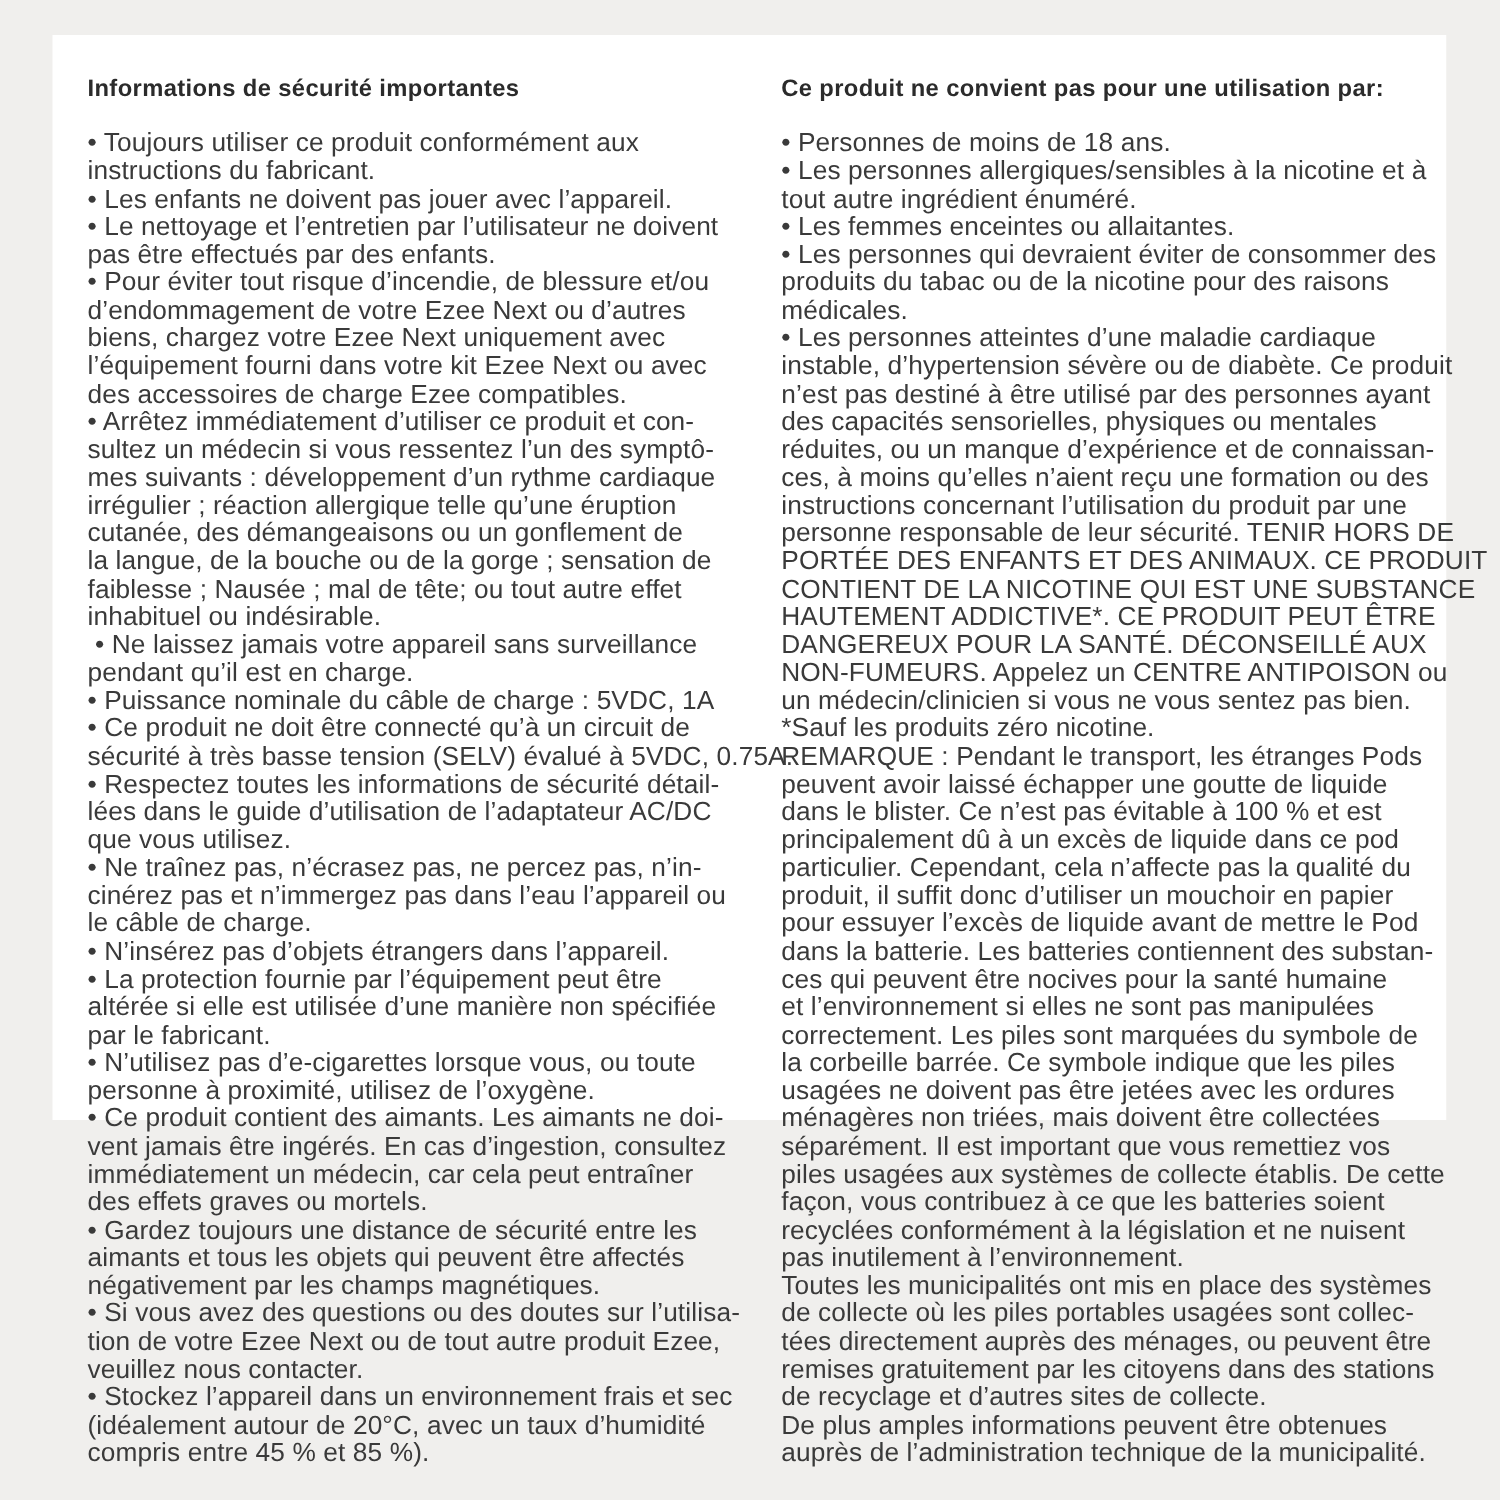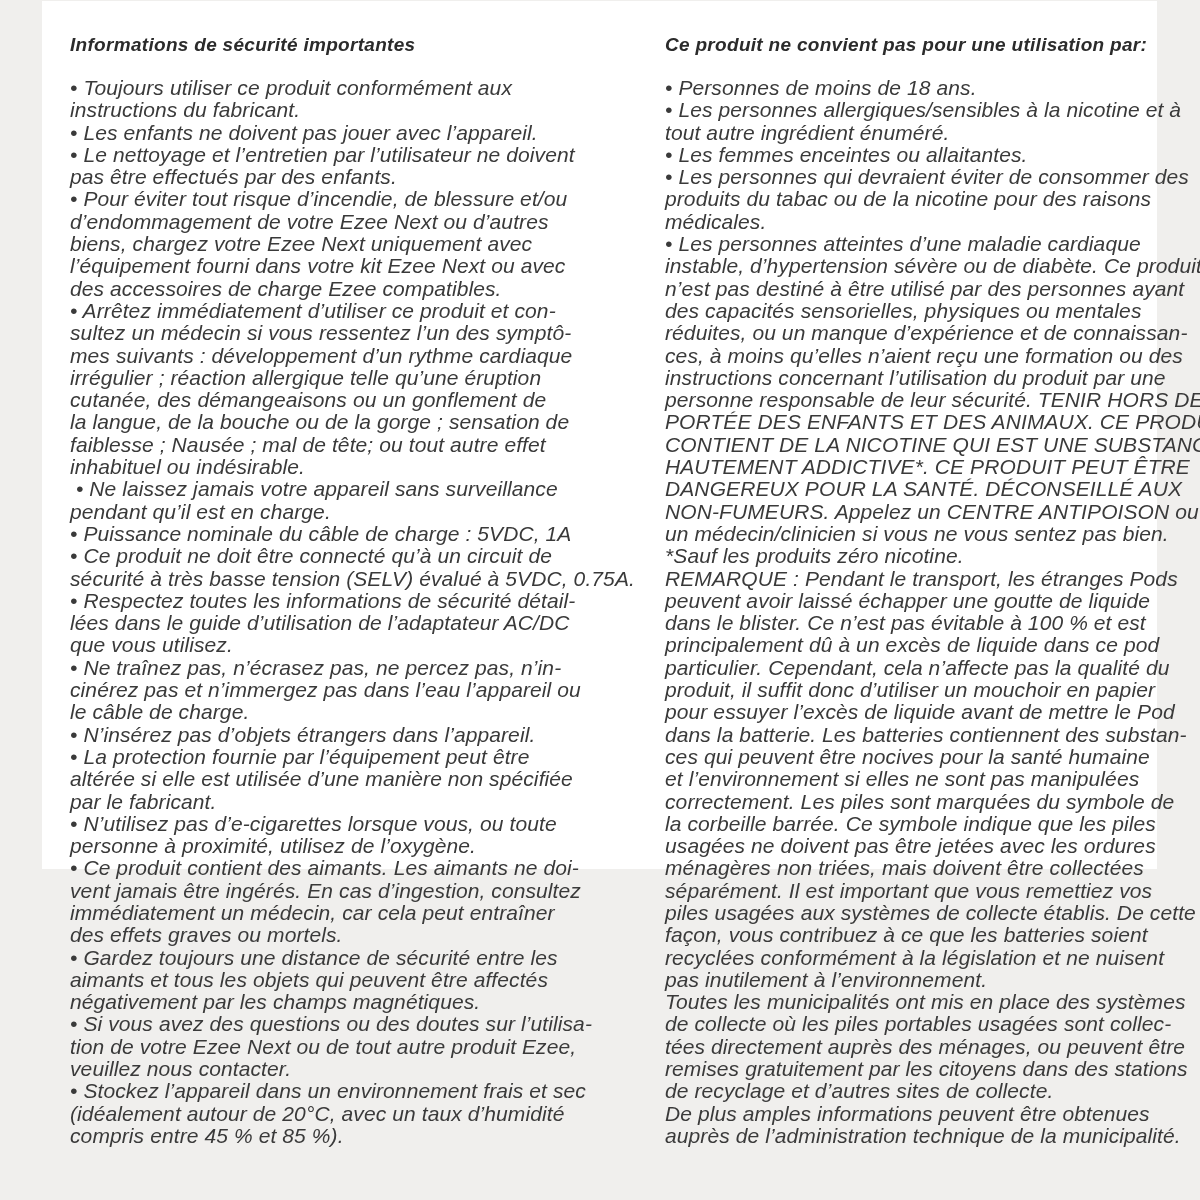--- a/index.html
+++ b/index.html
@@ -11,32 +11,31 @@
   *{margin:0;padding:0;box-sizing:border-box;}
   html,body{width:1200px;height:1200px;}
   body{
     background:var(--bg);
     font-family:"Liberation Sans","DejaVu Sans",sans-serif;
     position:relative;
     overflow:hidden;
   }
   .card{
     position:absolute;
-    left:42px; top:1px;
+    left:42px; top:28px;
     width:1115px; height:868px;
     background:var(--card);
-    font-style:italic;
   }
   .col{
     position:absolute;
     top:32px;
     width:535px;
   }
   .col-left{ left:28px; }
-  .col-right{ left:583px;margin-left:40px; }
+  .col-right{ left:583px; }
   .col h2{
     font-size:19px;
     font-weight:bold;
     color:var(--heading);
     letter-spacing:0.3px;
     line-height:23px;
     white-space:pre;
   }
   .body-text{
     position:absolute;

